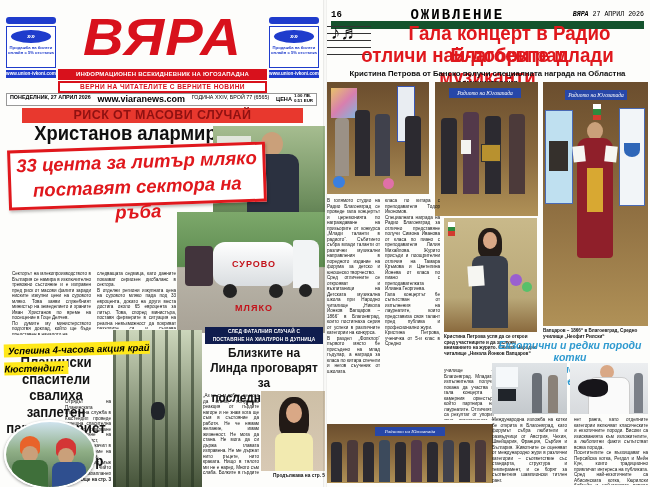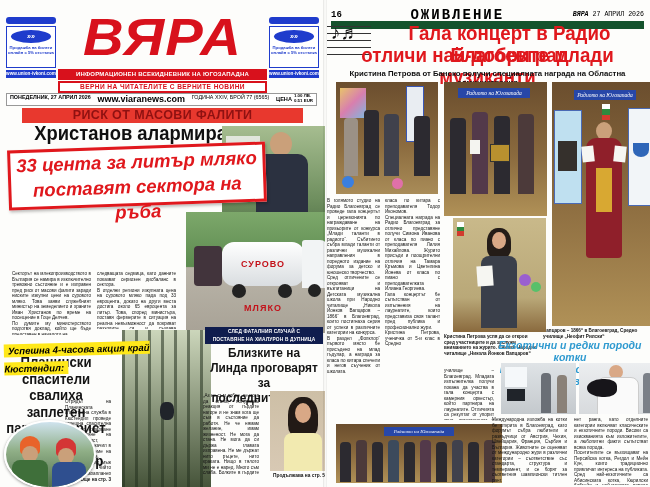--- a/index.html
+++ b/index.html
@@ -3,21 +3,21 @@
 <meta charset="utf-8">
 <style>
   html,body{margin:0;padding:0;}
   body{width:650px;height:487px;background:#eceae6;font-family:"Liberation Sans",sans-serif;}
   .canvas{position:relative;width:650px;height:487px;background:#fdfdfb;overflow:hidden;}
   .abs{position:absolute;}
   .page{position:absolute;top:0;height:487px;width:325px;background:#fdfdfb;}
   .gutter{position:absolute;left:323px;top:0;width:4px;height:487px;
     background:linear-gradient(90deg,rgba(0,0,0,.10),rgba(255,255,255,0),rgba(0,0,0,.07));}
   .pre{white-space:pre-line;}
-  .photo{position:absolute;overflow:hidden;background:#ccc;margin-left:9px;}
+  .photo{position:absolute;overflow:hidden;background:#ccc;}
   .sil{position:absolute;background:#2c2a30;border-radius:4px 4px 0 0;}
   .head{position:absolute;background:#caa07a;border-radius:50%;}
 
   
   .adbox{position:absolute;width:50px;height:66px;font-weight:bold;}
   .adbox .bar{height:7px;background:#1f3ccc;border-radius:3px;}
   .adbox .inner{border:1px solid #1f3ccc;margin-top:2px;height:40px;position:relative;background:#fff;}
   .adbox .oval{position:absolute;left:4px;top:3px;width:40px;height:13px;background:#1f3ccc;border-radius:50%;
     color:#fff;font-size:7px;line-height:13px;text-align:center;font-style:italic;}
   .adbox .offer{position:absolute;left:1px;top:18px;width:46px;font-size:4.2px;line-height:1.25;color:#1f3ccc;text-align:center;font-weight:bold;}
@@ -121,21 +121,21 @@
       <span class="iss">ГОДИНА XXIV, БРОЙ 77 (6565)</span>
       <span class="pricebox">
         <span class="lbl">ЦЕНА</span>
         <span class="pl">
           <span class="pre">1.00 ЛВ.</span><br>
           <span class="pre">0.51 EUR</span>
         </span>
       </span>
     </div>
 
-    <div class="kicker">РИСК ОТ МАСОВИ ФАЛИТИ</div>
+    <div class="kicker">РИСК ОТ МАСОВИ СЛУЧАЙ</div>
     <div class="h-top">Христанов алармира в Гоце Делчев:</div>
 
     <div class="photo" style="left:213px;top:126px;width:112px;height:104px;background:linear-gradient(180deg,#a6bd90,#6f8f5f 70%,#55754a);">
       <div class="abs" style="left:4px;top:10px;width:34px;height:30px;background:#e9ebe6;opacity:.9;"></div>
       <div class="head" style="left:48px;top:6px;width:22px;height:24px;"></div>
       <div class="abs" style="left:34px;top:28px;width:52px;height:76px;background:#2b3140;border-radius:10px 10px 0 0;"></div>
     </div>
 
     <div class="h-box">
       <span class="pre">33 цента за литър мляко</span><br>

